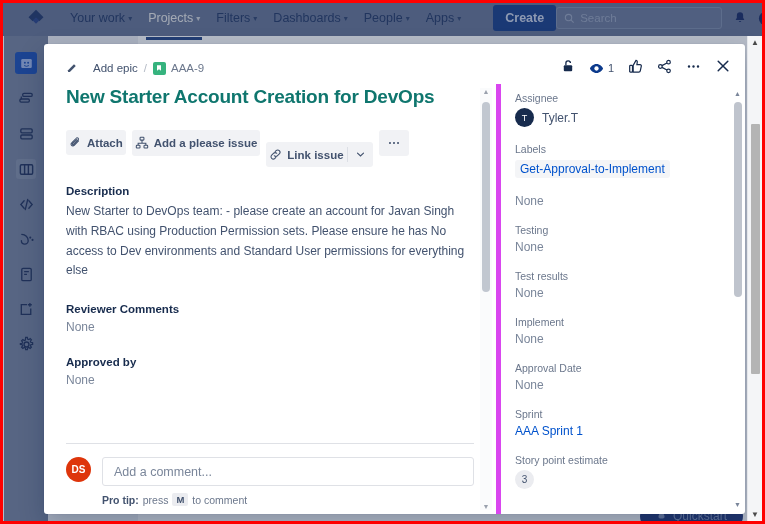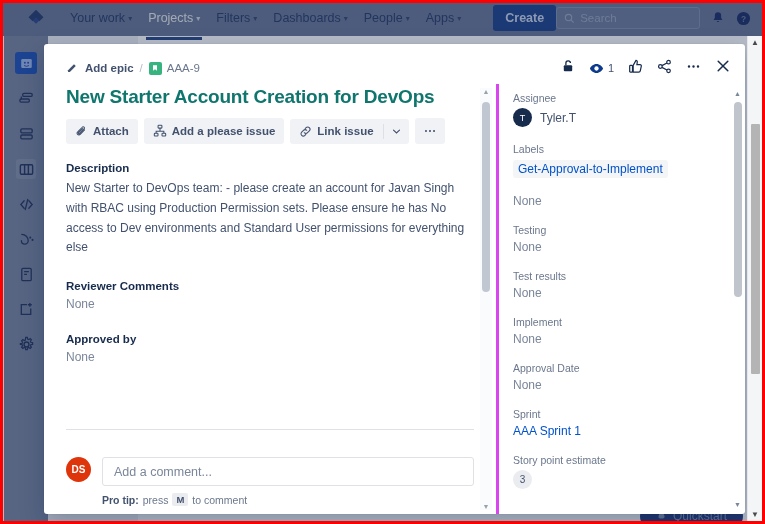--- a/index.html
+++ b/index.html
@@ -46,21 +46,21 @@
     height: 3px; background: #2d4c8a;
   }
   .caret { font-size: 8px; opacity: .8; }
   .create-btn {
     background: #22458c; color: #c6cfe2; font-size: 12.5px; font-weight: bold;
     border: none; border-radius: 3px; padding: 6px 12px; margin-left: 24px;
     cursor: pointer;
   }
   .nav-right { margin-left: auto; display: flex; align-items: center; gap: 11px; padding-right: 4px; }
   .searchbox {
-    width: 144px; height: 22px; border: 1px solid #8290ac; border-radius: 3px;
+    width: 166px; height: 22px; border: 1px solid #8290ac; border-radius: 3px;
     background: #6f7c9b; display: flex; align-items: center; gap: 5px; padding: 0 7px;
   }
   .searchbox .ph { color: #9aa5bd; font-size: 11.5px; }
   .ni { color: #22336a; display: flex; align-items: center; }
 
   
   .rail {
     position: absolute; left: 4px; top: 36px; bottom: 0; width: 44px;
     background: #79859f;
     display: flex; flex-direction: column; align-items: center;
@@ -104,21 +104,21 @@
     position: absolute; left: 44px; top: 44px; width: 701px; height: 470px;
     background: #fff; border-radius: 3px;
     box-shadow: 0 0 1px rgba(9,30,66,.3), 0 10px 24px rgba(9,30,66,.25);
     overflow: hidden; display: flex; flex-direction: column;
   }
   .modal-head {
     display: flex; align-items: center; padding: 12px 14px 4px 22px;
     height: 40px; flex: 0 0 auto;
   }
   .crumbs { display: flex; align-items: center; gap: 6px; font-size: 11.5px; }
-  .crumb-epic { color: #42526e; font-weight: bold; display: flex; align-items: center; gap: 8px; }
+  .crumb-epic { color: #42526e; font-weight: normal; display: flex; align-items: center; gap: 16px; }
   .crumb-sep { color: #b3bac5; }
   .crumb-key { color: #6b778c; display: flex; align-items: center; gap: 5px; }
   .story-ico {
     width: 13px; height: 13px; background: #36b37e; border-radius: 2px;
     display: flex; align-items: center; justify-content: center;
   }
   .head-actions { margin-left: auto; display: flex; align-items: center; gap: 14px; color: #42526e; }
   .watch-wrap { display: flex; align-items: center; gap: 4px; }
   .watch-count { font-size: 11px; color: #42526e; }
 
@@ -129,38 +129,38 @@
   }
   .left-scrollarea { height: 100%; padding-right: 22px; position: relative; }
   .issue-title {
     font-size: 19px; font-weight: bold; color: #0f766e;
     margin: 2px 0 10px 0; letter-spacing: -0.2px;
   }
   .btn-row { display: flex; align-items: center; gap: 6px; margin-bottom: 18px; }
   .sbtn {
     background: #f1f2f5; border: none; border-radius: 3px;
     color: #42526e; font-size: 11.5px; font-weight: bold;
-    padding: 6px 9px; display: flex; align-items: center; gap: 5px;
+    padding: 6px 3px; display: flex; align-items: center; gap: 5px;
     cursor: pointer; white-space: nowrap;
   }
   .sbtn.icon-only { padding: 6px 8px; }
-  .sbtn-group { display: flex; background: #f1f2f5; border-radius: 3px; }
+  .sbtn-group { display: flex; background: #f1f2f5; border-radius: 3px; margin-top: 24px; }
   .sbtn-group .sbtn { background: transparent; }
   .sbtn-group .divider { width: 1px; background: #dcdfe5; margin: 5px 0; }
 
   .field-label {
     font-size: 11.5px; font-weight: bold; color: #172b4d; margin-bottom: 5px;
   }
   .desc-text { font-size: 12px; color: #42526e; line-height: 1.65; }
   .none-text { font-size: 12px; color: #7a869a; }
   .sect { margin-bottom: 22px; }
 
   .comment-zone {
     position: absolute; left: 22px; right: 22px; bottom: 0;
-    background: #fff; border-top: 1px solid #dfe1e6; padding-top: 27px; padding-bottom: 8px;
+    background: #fff; border-top: 1px solid #dfe1e6; padding-top: 13px; padding-bottom: 8px;
   }
   .comment-row { display: flex; gap: 11px; align-items: flex-start; }
   .cavatar {
     width: 25px; height: 25px; border-radius: 50%; background: #de350b;
     color: #fff; font-size: 10px; font-weight: bold;
     display: flex; align-items: center; justify-content: center; flex: 0 0 auto;
   }
   .cinput {
     flex: 1; height: 29px; border: 1px solid #dfe1e6; border-radius: 3px;
     display: flex; align-items: center; padding: 0 11px;
@@ -178,21 +178,21 @@
     background: #fafbfc; display: flex; flex-direction: column;
     align-items: center; justify-content: space-between; z-index: 5;
   }
   .left-sb .arw { font-size: 7px; color: #9aa1ad; }
   .left-sb .thumb {
     position: absolute; top: 14px; width: 8px; height: 190px;
     background: #c1c7d0; border-radius: 4px;
   }
 
   .col-right {
-    flex: 1; border-left: 3px solid #d946ef; padding: 8px 0 0 14px;
+    flex: 1; border-left: 5px solid #d946ef; padding: 8px 0 0 14px;
     position: relative; overflow: hidden;
   }
   .sf { margin-bottom: 16px; }
   .sf-label { font-size: 10.5px; color: #6b778c; margin-bottom: 4px; }
   .sf-val { font-size: 12px; color: #42526e; }
   .sf-val.muted { color: #7a869a; }
   .sf-val.link { color: #0052cc; }
   .assignee-row { display: flex; align-items: center; gap: 8px; }
   .av-circle {
     width: 19px; height: 19px; border-radius: 50%; background: #172b4d;

